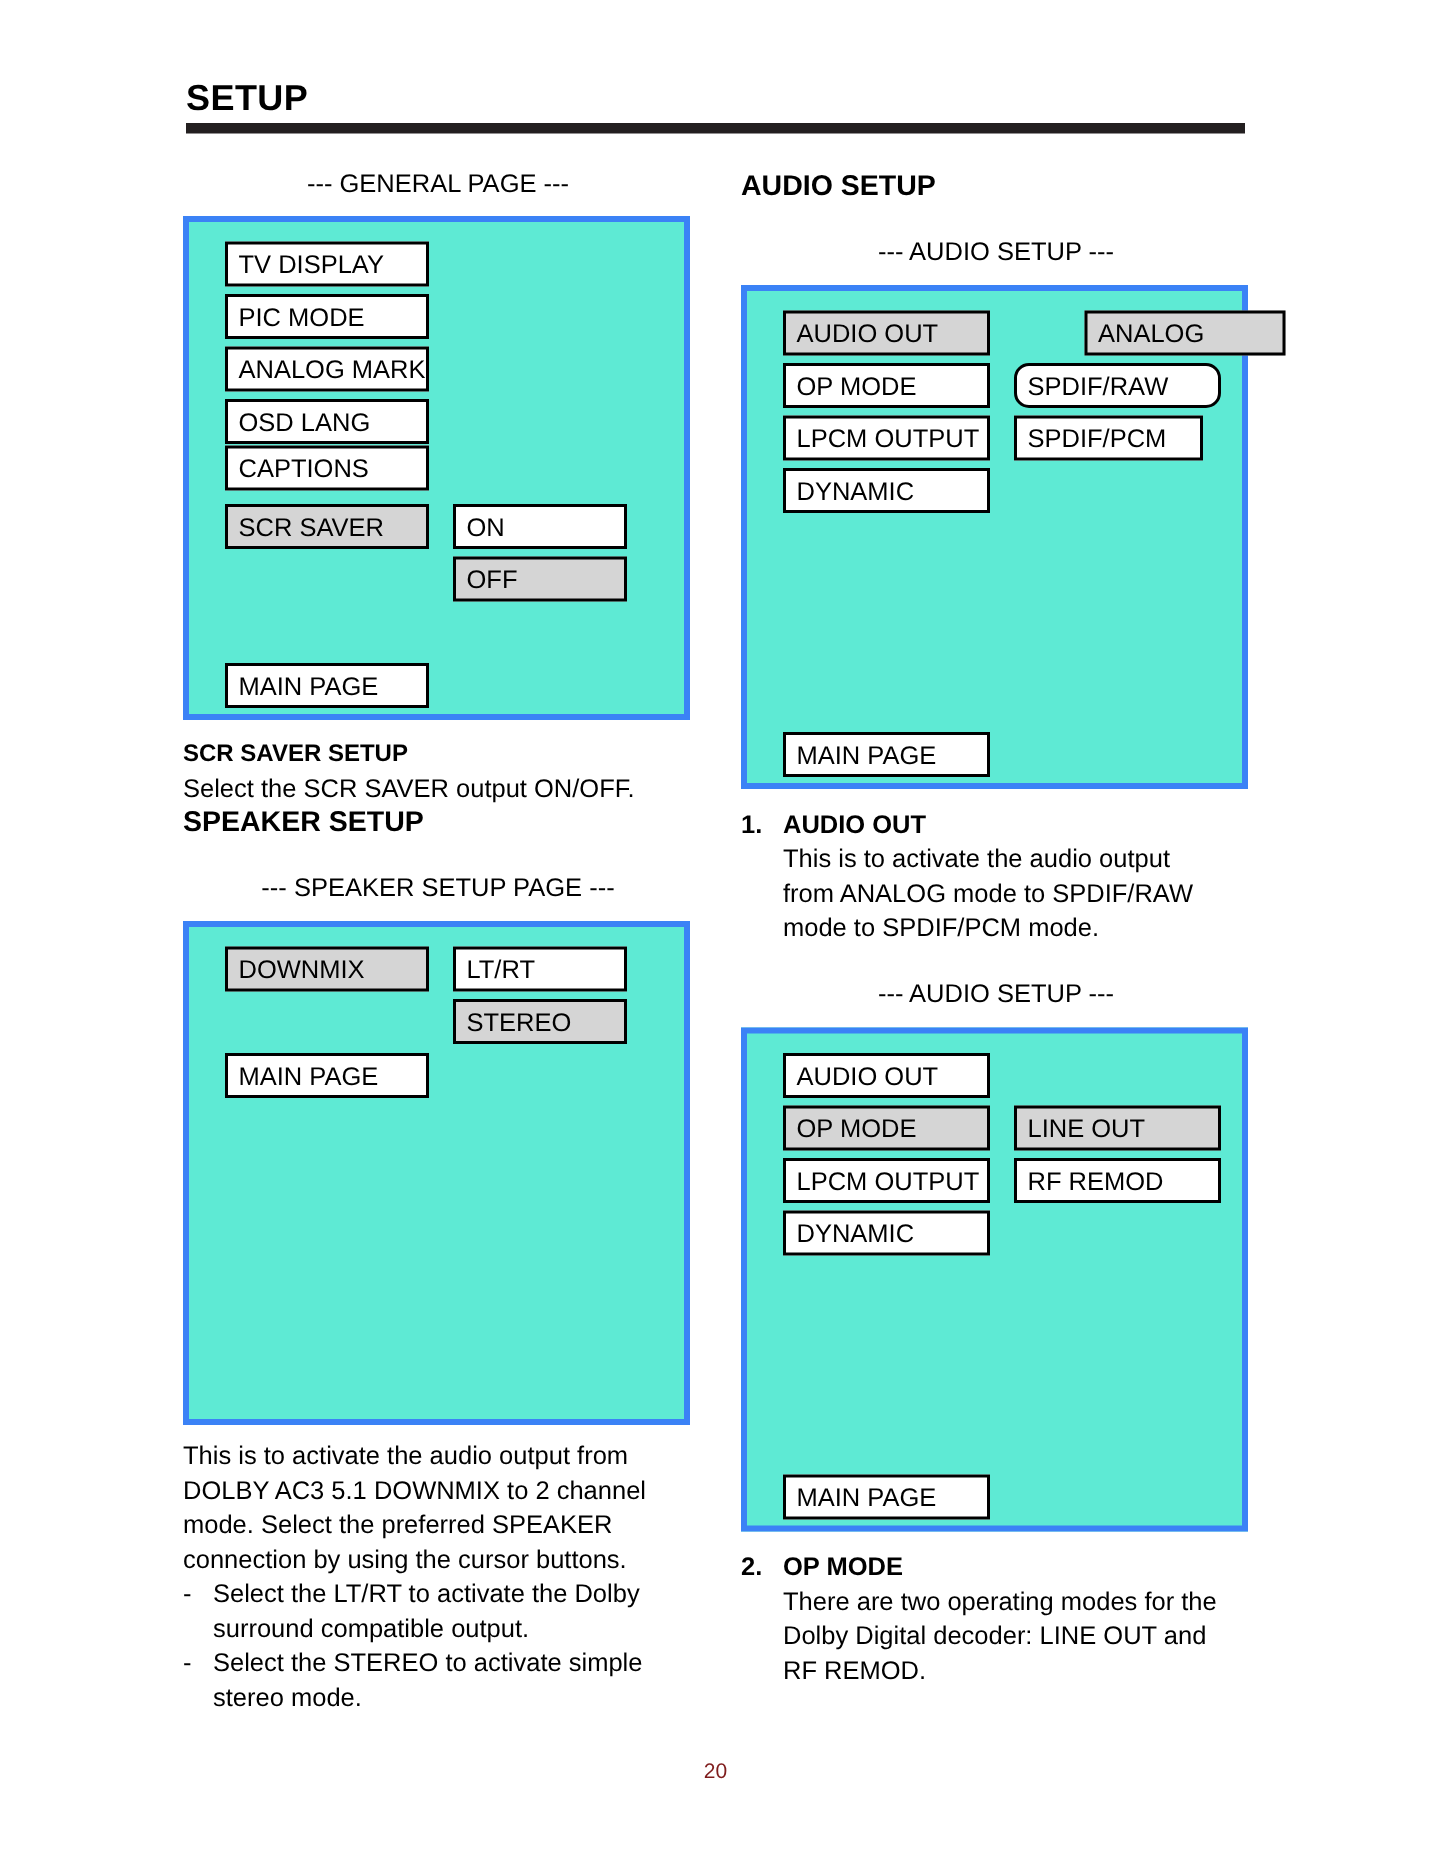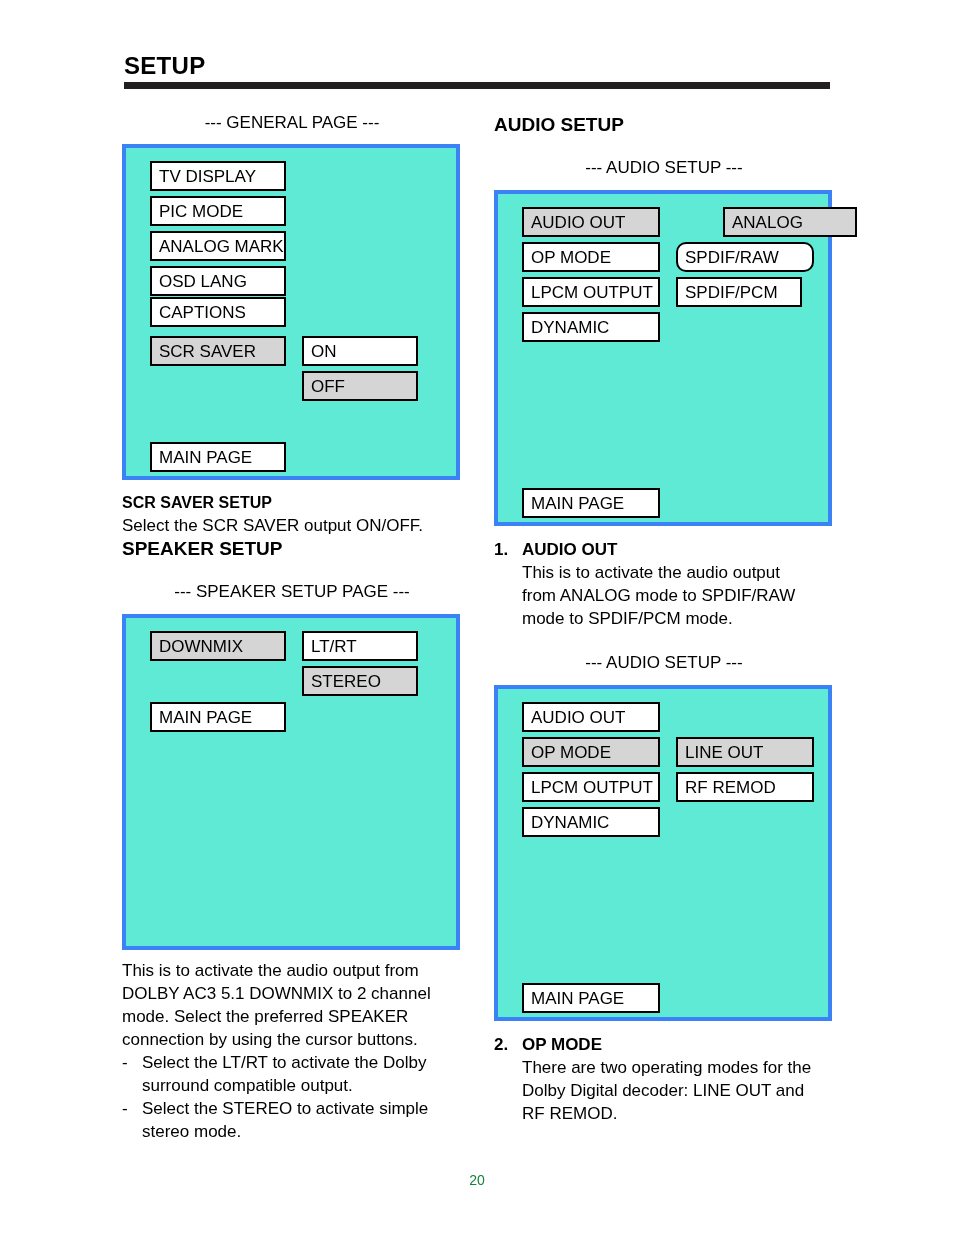--- a/index.html
+++ b/index.html
@@ -143,21 +143,21 @@
   }
 
   
   .page-number {
     position: absolute;
     left: 0;
     top: 1172px;
     width: 954px;
     text-align: center;
     font-size: 14px;
-    color: #15803d;
+    color: #7f1d1d;
   }
 </style>
 </head>
 <body>
 
 <div class="page">
 
   <div class="header-title">SETUP</div>
   <div class="header-rule"></div>
 

